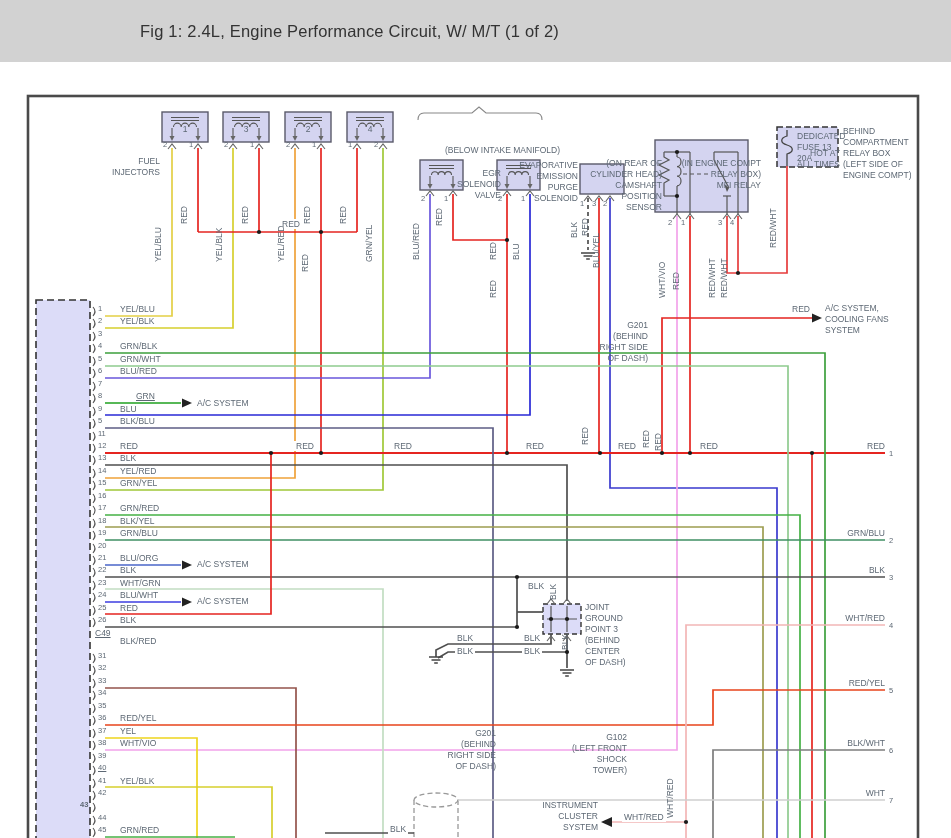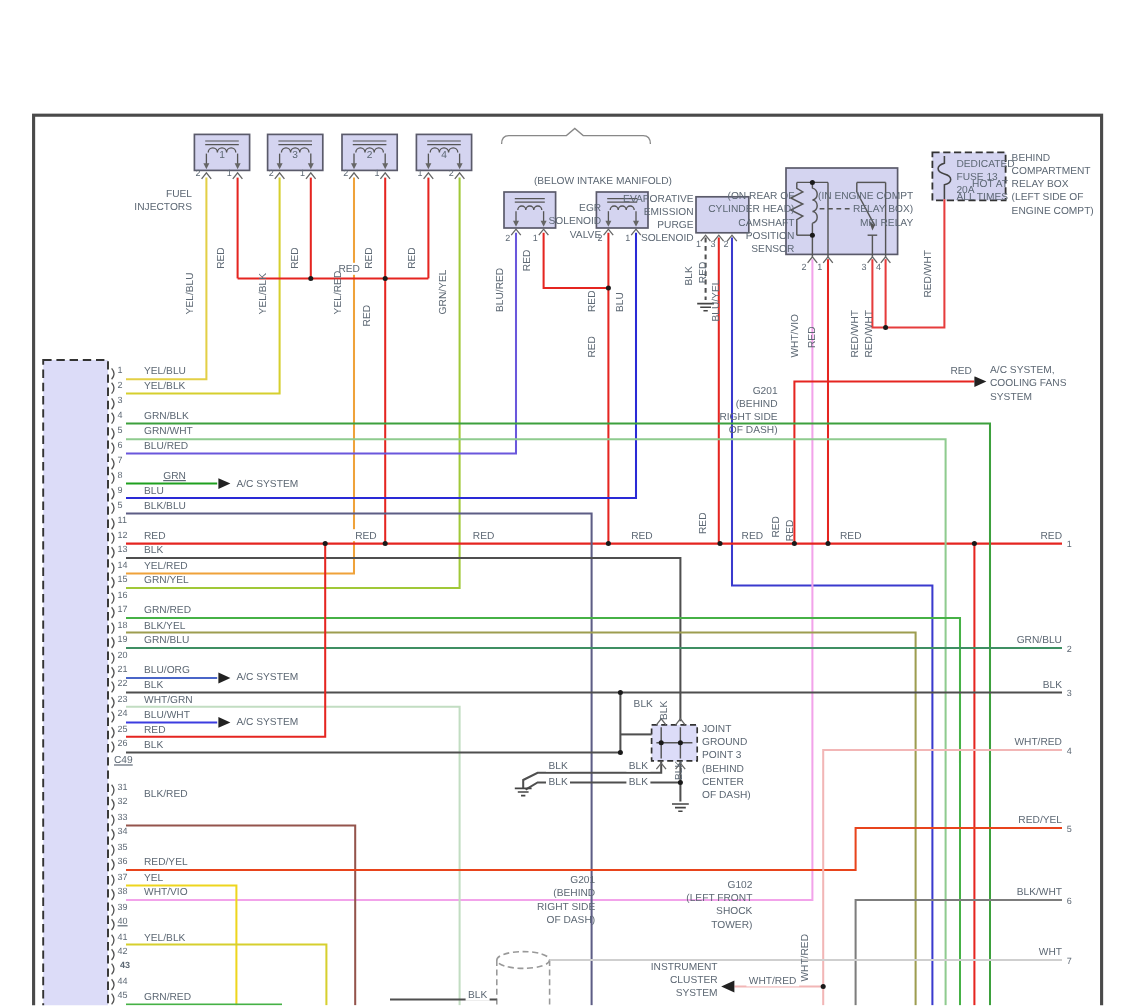--- a/index.html
+++ b/index.html
@@ -17,20 +17,23 @@
   .rblock{position:absolute;text-align:right;}
   .rblock div{font-size:8.5px;line-height:11px;color:#5d6874;}
   .lblock{position:absolute;text-align:left;}
   .lblock div{font-size:8.5px;line-height:11px;color:#5d6874;}
   .und{text-decoration:underline;}
 </style>
 </head>
 <body>
 
 <div id="stage">
+  <div id="hdr">
+    <div id="title">Fig 1: 2.4L, Engine Performance Circuit, W/ M/T (1 of 2)</div>
+  </div>
   <svg id="art" width="951" height="838" viewBox="0 0 951 838">
       <rect x="28" y="96" width="890" height="760" fill="#fff" stroke="#4a4a4a" stroke-width="2.6"></rect>
       <rect x="36" y="300" width="54" height="542" fill="#dcdcf8" stroke="#333" stroke-width="1.6" stroke-dasharray="7,4"></rect>
       <rect x="162" y="112" width="46" height="30" fill="#d4d4f0" stroke="#5a5a6a" stroke-width="1.4"></rect>
       <path d="M171,117.5 H199 M171,120.5 H199" stroke="#555" stroke-width="1" fill="none"></path>
       <path d="M173.5,127 a3.8333333333333335,3.8333333333333335 0 0 1 7.666666666666667,0 a3.8333333333333335,3.8333333333333335 0 0 1 7.666666666666667,0 a3.8333333333333335,3.8333333333333335 0 0 1 7.666666666666667,0" stroke="#555" stroke-width="1.1" fill="none"></path>
       <path d="M172,128 V138" stroke="#555" stroke-width="1.1" fill="none"></path>
       <path d="M169.5,136 L174.5,136 L172,141 Z" fill="#666"></path>
       <path d="M198,128 V138" stroke="#555" stroke-width="1.1" fill="none"></path>
       <path d="M195.5,136 L200.5,136 L198,141 Z" fill="#666"></path>
@@ -283,35 +286,35 @@
       <span class="lbl" style="left: 120px; top: 578px;">WHT/GRN</span>
       <span class="lbl sm" style="left: 98px; top: 590px;">24</span>
       <span class="lbl" style="left: 120px; top: 590px;">BLU/WHT</span>
       <span class="lbl sm" style="left: 98px; top: 603px;">25</span>
       <span class="lbl" style="left: 120px; top: 603px;">RED</span>
       <span class="lbl sm" style="left: 98px; top: 615px;">26</span>
       <span class="lbl" style="left: 120px; top: 615px;">BLK</span>
       <span class="lbl sm" style="left: 98px; top: 651px;">31</span>
       <span class="lbl sm" style="left: 98px; top: 663px;">32</span>
       <span class="lbl sm" style="left: 98px; top: 676px;">33</span>
-      <span class="lbl" style="left: 120px; top: 656px;">BLK/RED</span>
+      <span class="lbl" style="left: 120px; top: 636px;">BLK/RED</span>
       <span class="lbl sm" style="left: 98px; top: 688px;">34</span>
       <span class="lbl sm" style="left: 98px; top: 701px;">35</span>
       <span class="lbl sm" style="left: 98px; top: 713px;">36</span>
       <span class="lbl" style="left: 120px; top: 713px;">RED/YEL</span>
       <span class="lbl sm" style="left: 98px; top: 726px;">37</span>
       <span class="lbl" style="left: 120px; top: 726px;">YEL</span>
       <span class="lbl sm" style="left: 98px; top: 738px;">38</span>
       <span class="lbl" style="left: 120px; top: 738px;">WHT/VIO</span>
       <span class="lbl sm" style="left: 98px; top: 751px;">39</span>
       <span class="lbl sm" style="left: 98px; top: 763px; text-decoration: underline;">40</span>
       <span class="lbl sm" style="left: 98px; top: 776px;">41</span>
       <span class="lbl" style="left: 120px; top: 776px;">YEL/BLK</span>
       <span class="lbl sm" style="left: 98px; top: 788px;">42</span>
-      <span class="lbl sm" style="left: 100px; top: 800px; font-weight: bold;">43</span>
+      <span class="lbl sm" style="left: 80px; top: 800px; font-weight: bold;">43</span>
       <span class="lbl sm" style="left: 98px; top: 813px;">44</span>
       <span class="lbl sm" style="left: 98px; top: 825px;">45</span>
       <span class="lbl" style="left: 120px; top: 825px;">GRN/RED</span>
       <span class="lbl und" style="left: 95px; top: 628px;">C49</span>
       <div class="rblock" style="left: 793px; top: 441px; width: 92px;">
         <div>RED</div>
       </div>
       <span class="lbl sm" style="left: 889px; top: 449px;">1</span>
       <div class="rblock" style="left: 793px; top: 528px; width: 92px;">
         <div>GRN/BLU</div>

